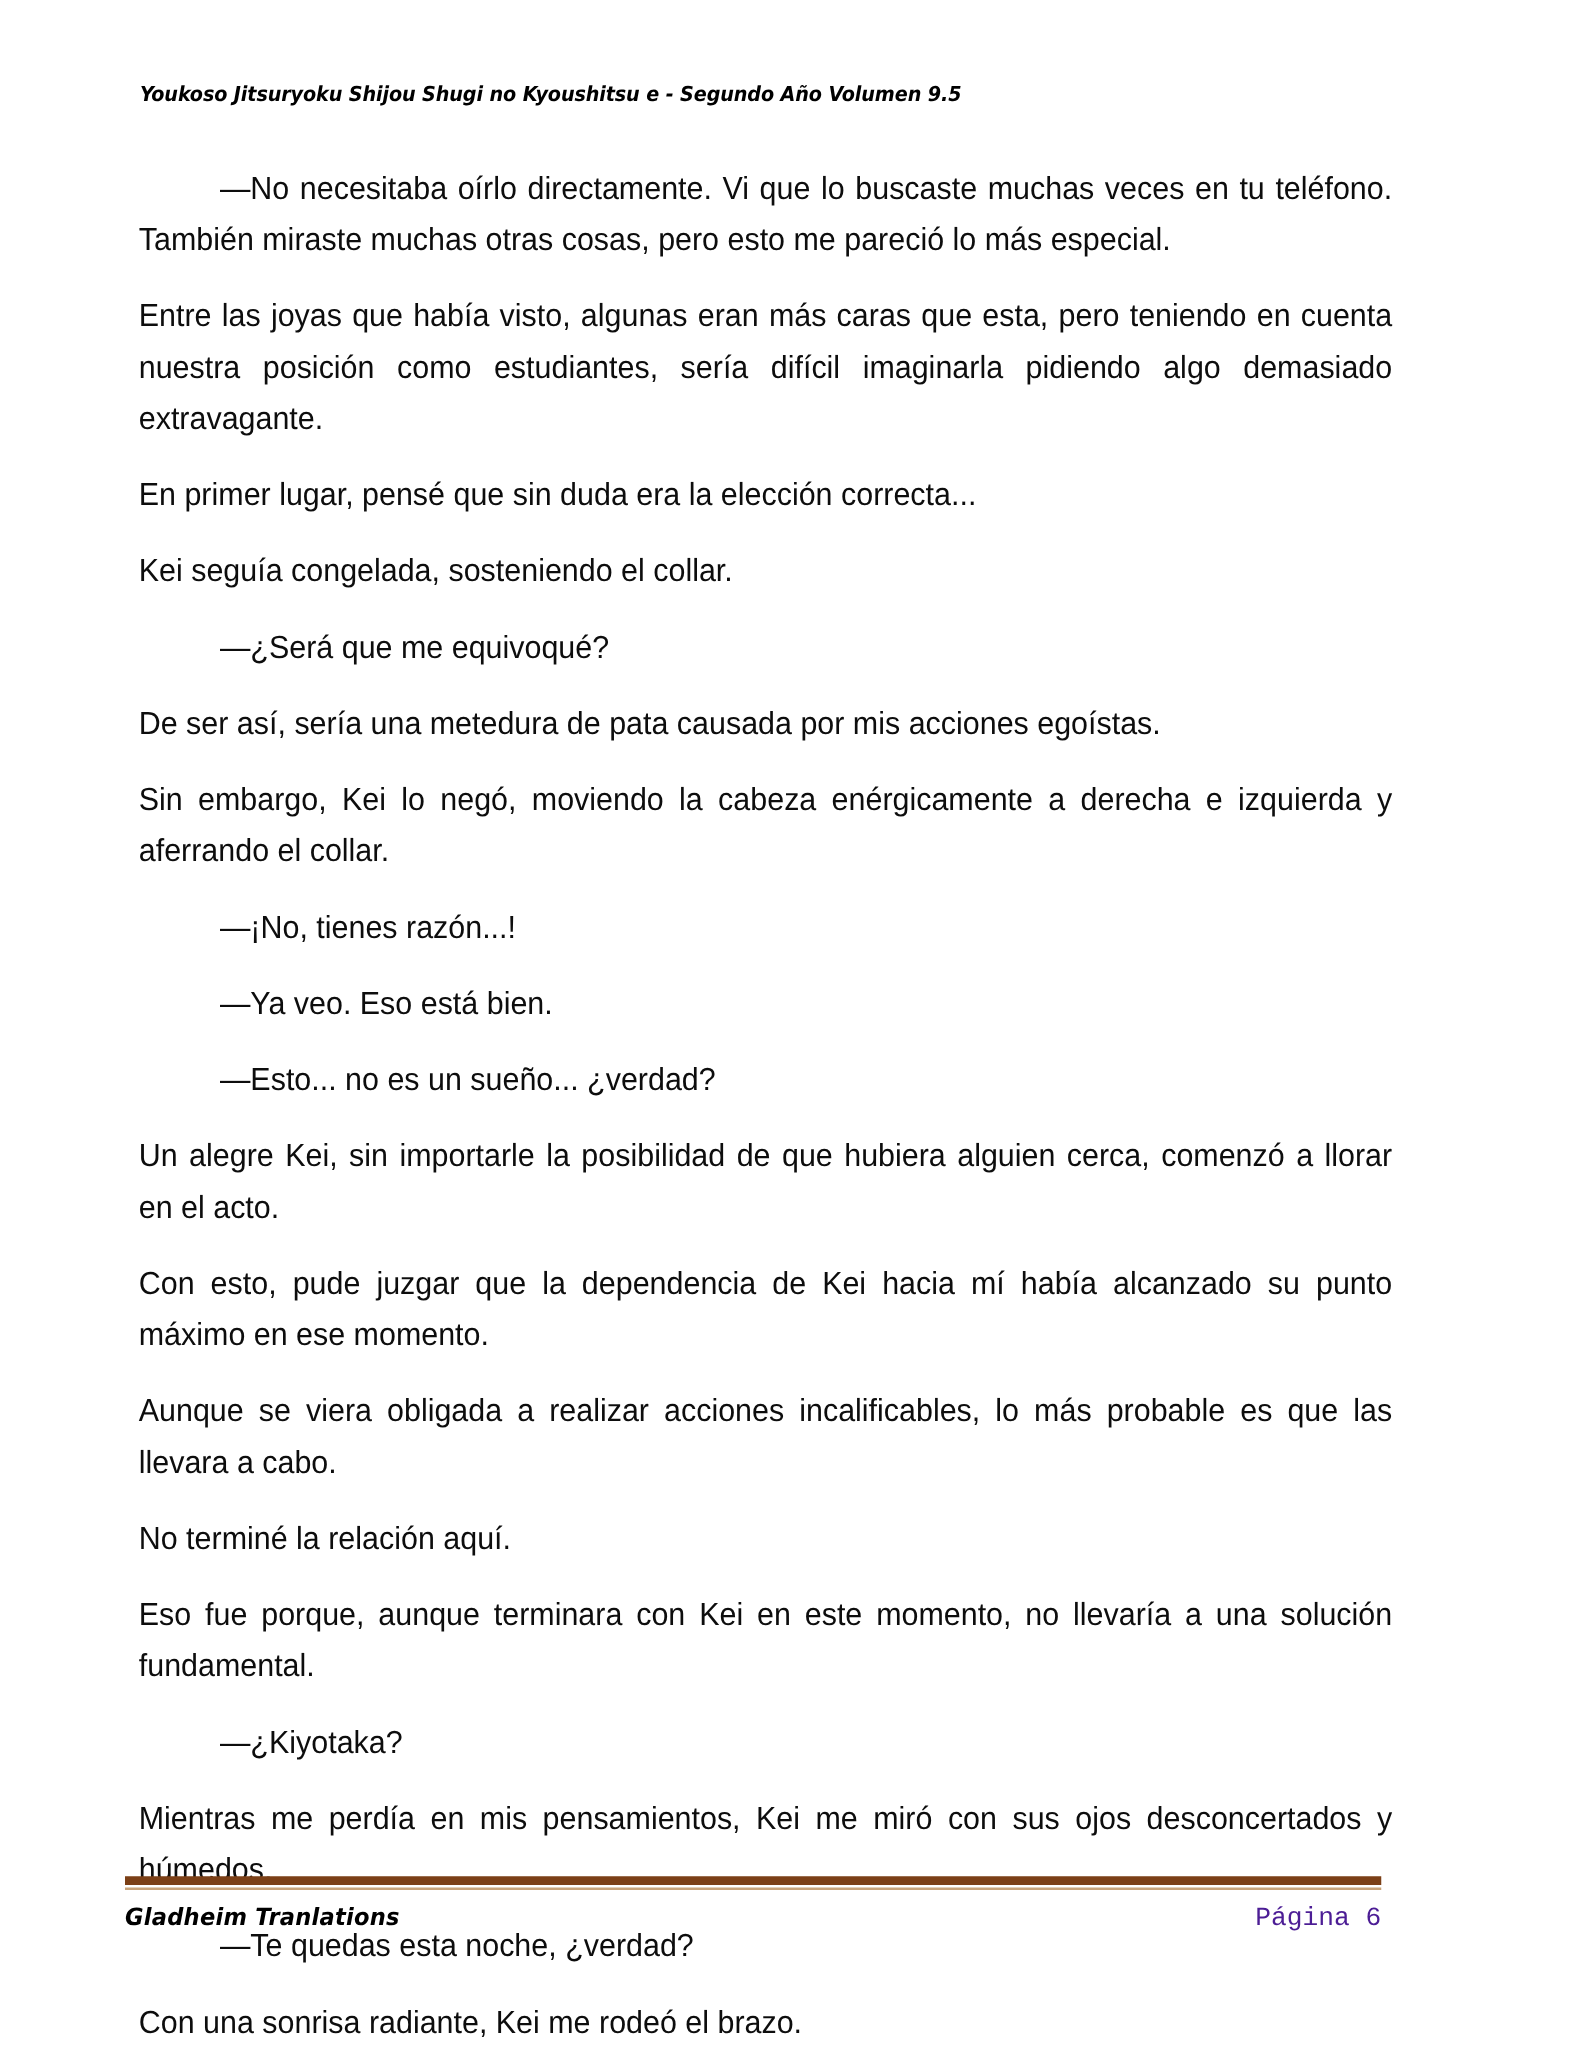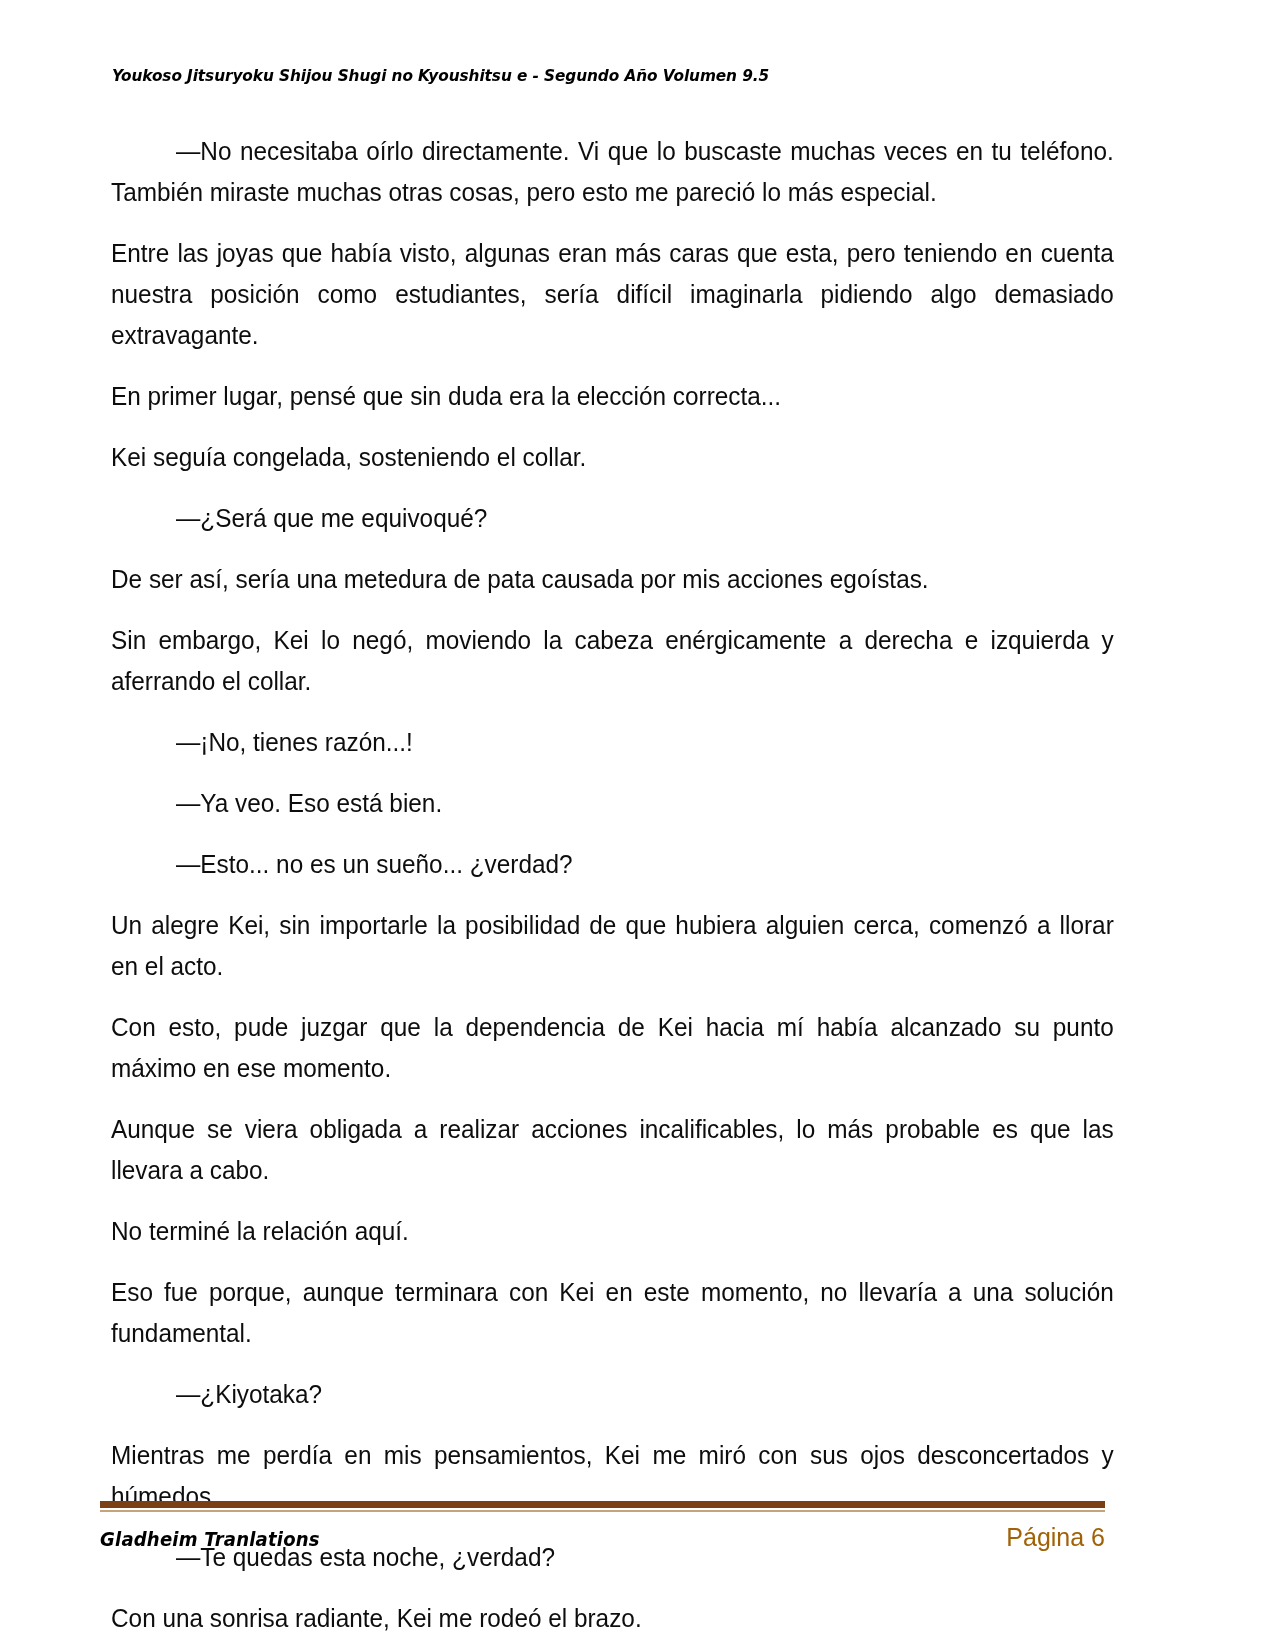--- a/index.html
+++ b/index.html
@@ -111,23 +111,23 @@
     font-weight: bold;
     font-style: italic;
     font-size: 19px;
     color: #000000;
     letter-spacing: 0.2px;
     transform: scaleX(0.95);
     transform-origin: left center;
     white-space: nowrap;
   }
   .footer-page {
-    font-family: Liberation Sans, sans-serif;
-    font-size: 25px;
-    color: #a16207;
+    font-family: Liberation Mono, monospace;
+    font-size: 21px;
+    color: #4c1d95;
     white-space: nowrap;
   }
 </style>
 </head>
 <body>
 
 <div class="page">
 
   <div class="doc-header">
     <div class="doc-header-title">Youkoso Jitsuryoku Shijou Shugi no Kyoushitsu e - Segundo Año Volumen 9.5</div>

